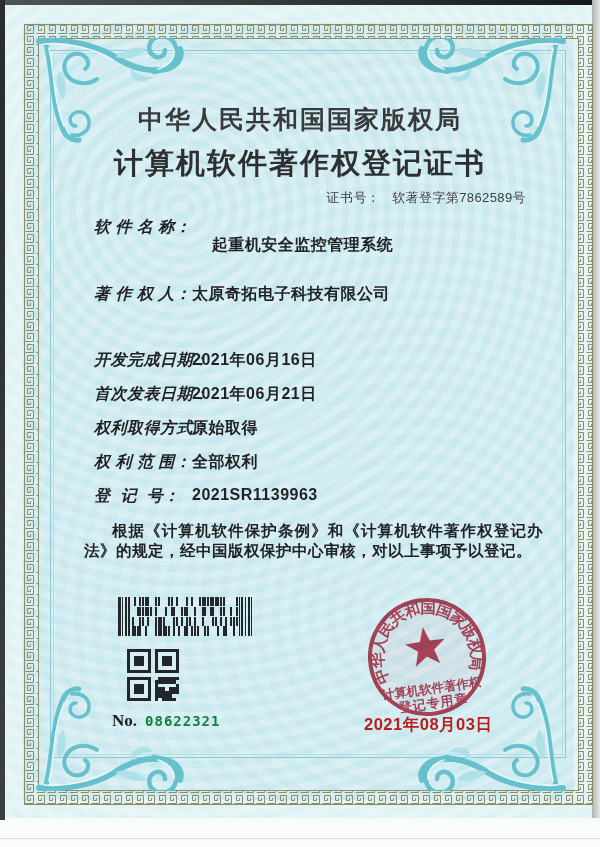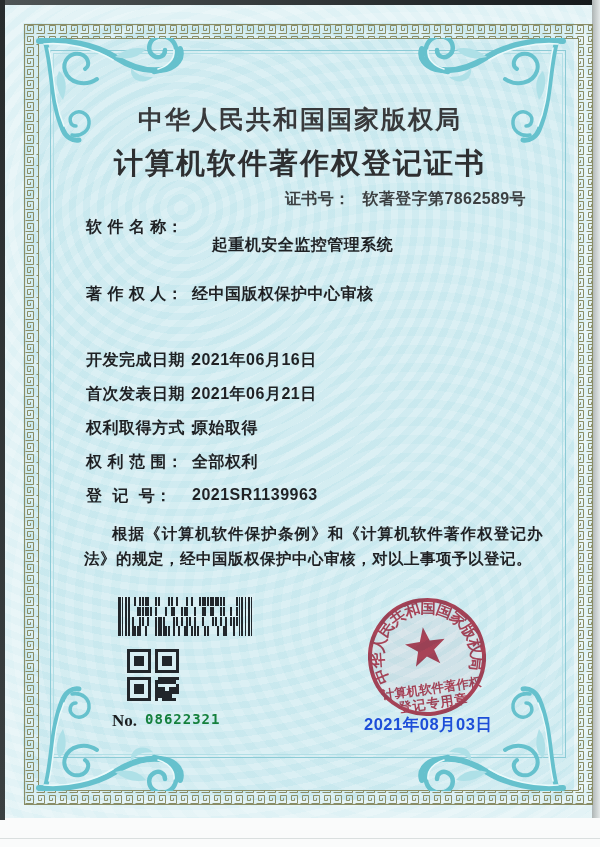--- a/index.html
+++ b/index.html
@@ -45,50 +45,50 @@
     font-family:"Liberation Serif", serif; font-weight:bold;
     font-size:25px; letter-spacing:2px; color:#38393b;
   }
   .main-title {
     position:absolute; left:0; top:144px; width:600px; text-align:center;
     font-family:"Liberation Serif", serif; font-weight:bold;
     font-size:29px; letter-spacing:2px; color:#2e2f31;
   }
   .certno-line {
     position:absolute; right:74px; top:189px;
-    font-size:16px; font-weight:bold; color:#3c4042; letter-spacing:.4px;
+    font-size:13px; font-weight:normal; color:#3c4042; letter-spacing:.4px;
   }
   .certno-line .gap { display:inline-block; width:12px; }
 
   .field-row { position:absolute; left:82px; width:470px; font-weight:bold; color:#1f2124; font-size:16px; }
-  .field-label { position:absolute; left:4px; top:0; white-space:pre; letter-spacing:.5px; }
+  .field-label { position:absolute; left:12px; top:0; white-space:pre; letter-spacing:.5px;font-style:italic; }
   .field-value { position:absolute; left:110px; top:0; white-space:pre; letter-spacing:.5px;text-align:right; }
   .field-value .v2 { display:block; margin-top:5px; }
   .r0 { top:217px; } .r1 { top:284px; } .r2 { top:350px; }
   .r3 { top:384px; } .r4 { top:418px; } .r5 { top:452px; } .r6 { top:486px; }
 
   .statement {
     position:absolute; left:84px; top:521px; width:459px;
     font-size:15.5px; font-weight:bold; color:#1f2124;
-    line-height:25px; text-align:justify; text-indent:1.8em; letter-spacing:.5px;
+    line-height:20px; text-align:justify; text-indent:1.8em; letter-spacing:.5px;
   }
 
   .barcode { position:absolute; left:118px; top:597px; width:134px; height:39px; }
   .qrcode  { position:absolute; left:127px; top:649px; width:52px;  height:52px; }
 
-  .serial { position:absolute; left:112px; top:711px; display:flex; align-items:flex-start; }
+  .serial { position:absolute; left:112px; top:711px; display:flex; align-items:center; }
   .serial-prefix { font-family:"Liberation Serif", serif; font-weight:bold; font-size:17px; color:#1c1e20; }
   .serial-number { font-family:"DejaVu Sans Mono", monospace; font-size:14px; font-weight:bold;
                    color:#15803d; margin-left:8px; letter-spacing:1px; }
 
   .seal { position:absolute; left:347px; top:577px; width:160px; height:160px;
           mix-blend-mode:multiply; opacity:.93; z-index:4; }
   .issue-date {
     position:absolute; left:364px; top:714px; z-index:5;
-    font-size:16.5px; font-weight:bold; color:#1d4ed8; letter-spacing:.5px;
+    font-size:16.5px; font-weight:bold; color:#b91c1c; letter-spacing:.5px;
   }
 </style>
 </head>
 <body>
 
 <div class="paper"></div>
 <div class="edge-top"></div>
 <div class="edge-left"></div>
 <div class="edge-right"></div>
 <div class="table-line"></div>
@@ -190,21 +190,21 @@
 </div>
 
 <div class="field-row r0">
   <span class="field-label">软 件 名 称：</span>
   <span class="field-value">
     <span>起重机安全监控管理系统</span>
   </span>
 </div>
 <div class="field-row r1">
   <span class="field-label">著 作 权 人：</span>
-  <span class="field-value">经中国版权保护中心审核</span>
+  <span class="field-value">太原奇拓电子科技有限公司</span>
 </div>
 <div class="field-row r2">
   <span class="field-label">开发完成日期：</span>
   <span class="field-value">2021年06月16日</span>
 </div>
 <div class="field-row r3">
   <span class="field-label">首次发表日期：</span>
   <span class="field-value">2021年06月21日</span>
 </div>
 <div class="field-row r4">

